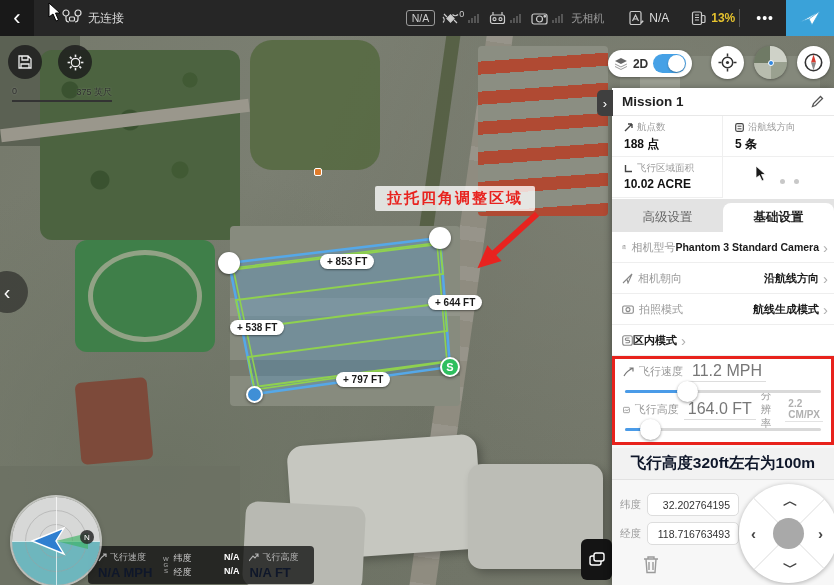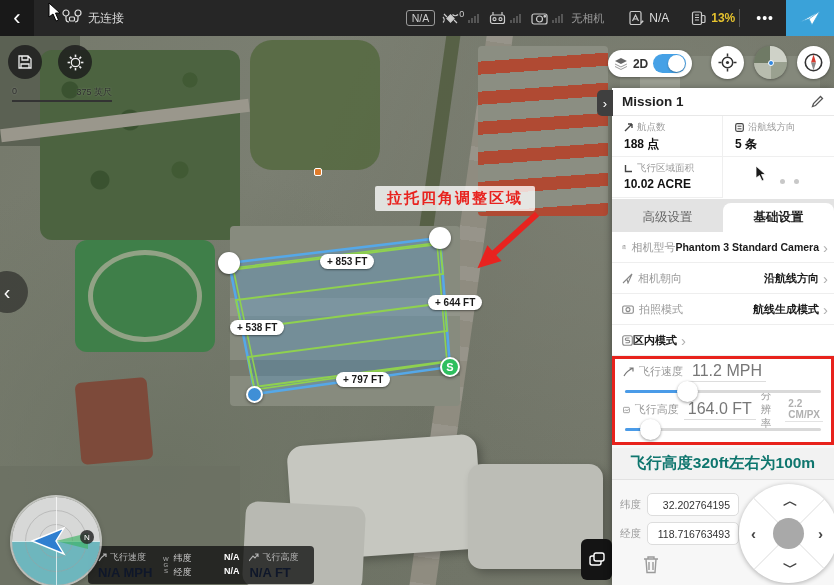--- a/index.html
+++ b/index.html
@@ -112,21 +112,21 @@
   .sl-row { display:flex; align-items:center; gap:5px; height:17px; }
   .sl-lab { color:#9a9a9a; font-size:11px; white-space:nowrap; }
   .sl-val { color:#777; font-size:16px; border-bottom:1px solid #ddd; padding:0 4px 1px 4px; white-space:nowrap; }
   .track { position:relative; height:3px; border-radius:2px; background:#d9d9d9; margin:10px 2px 8px 2px; }
   .track .fill { position:absolute; left:0; top:0; height:3px; border-radius:2px; background:#4a9be8; }
   .thumb { position:absolute; top:-9px; width:21px; height:21px; border-radius:50%; background:#fff; box-shadow:0 1px 3px rgba(0,0,0,.4); }
   .res-lab { color:#9a9a9a; font-size:10.5px; margin-left:auto; }
   .res-val { color:#b0b0b0; font-size:10px; border-bottom:1px solid #e3e3e3; padding:0 3px 1px 3px;font-weight:bold; }
 
   #note-banner { left:0; top:360px; width:222px; height:32px; background:#f2f2f2; border-bottom:1px solid #e2e2e2;
-    display:flex; align-items:center; justify-content:center; color:#0f766e; font-size:15.5px; font-weight:bold; }
+    display:flex; align-items:center; justify-content:center; color:#0f172a; font-size:15.5px; font-weight:bold; }
 
   .coord-row { position:absolute; left:8px; display:flex; align-items:center; gap:6px; }
   .coord-lab { color:#999; font-size:10.5px; }
   .coord-box { width:92px; height:23px; background:#fff; border:1px solid #ddd; border-radius:5px;
     display:flex; align-items:center; justify-content:flex-end; padding-right:8px; font-size:10.5px; color:#333; }
 
   #dpad { left:739px; top:484px; width:99px; height:99px; border-radius:50%; background:#fff; z-index:37; box-shadow:0 1px 5px rgba(0,0,0,.3); overflow:hidden; }
   #dpad .diag { position:absolute; left:50%; top:-10px; width:1px; height:120px; background:#e6e6e6; }
   #dpad .chev { position:absolute; color:#444; font-size:15px; font-weight:bold; }
   #dpad .center { position:absolute; left:34px; top:34px; width:31px; height:31px; border-radius:50%; background:#a9a9a9; }

